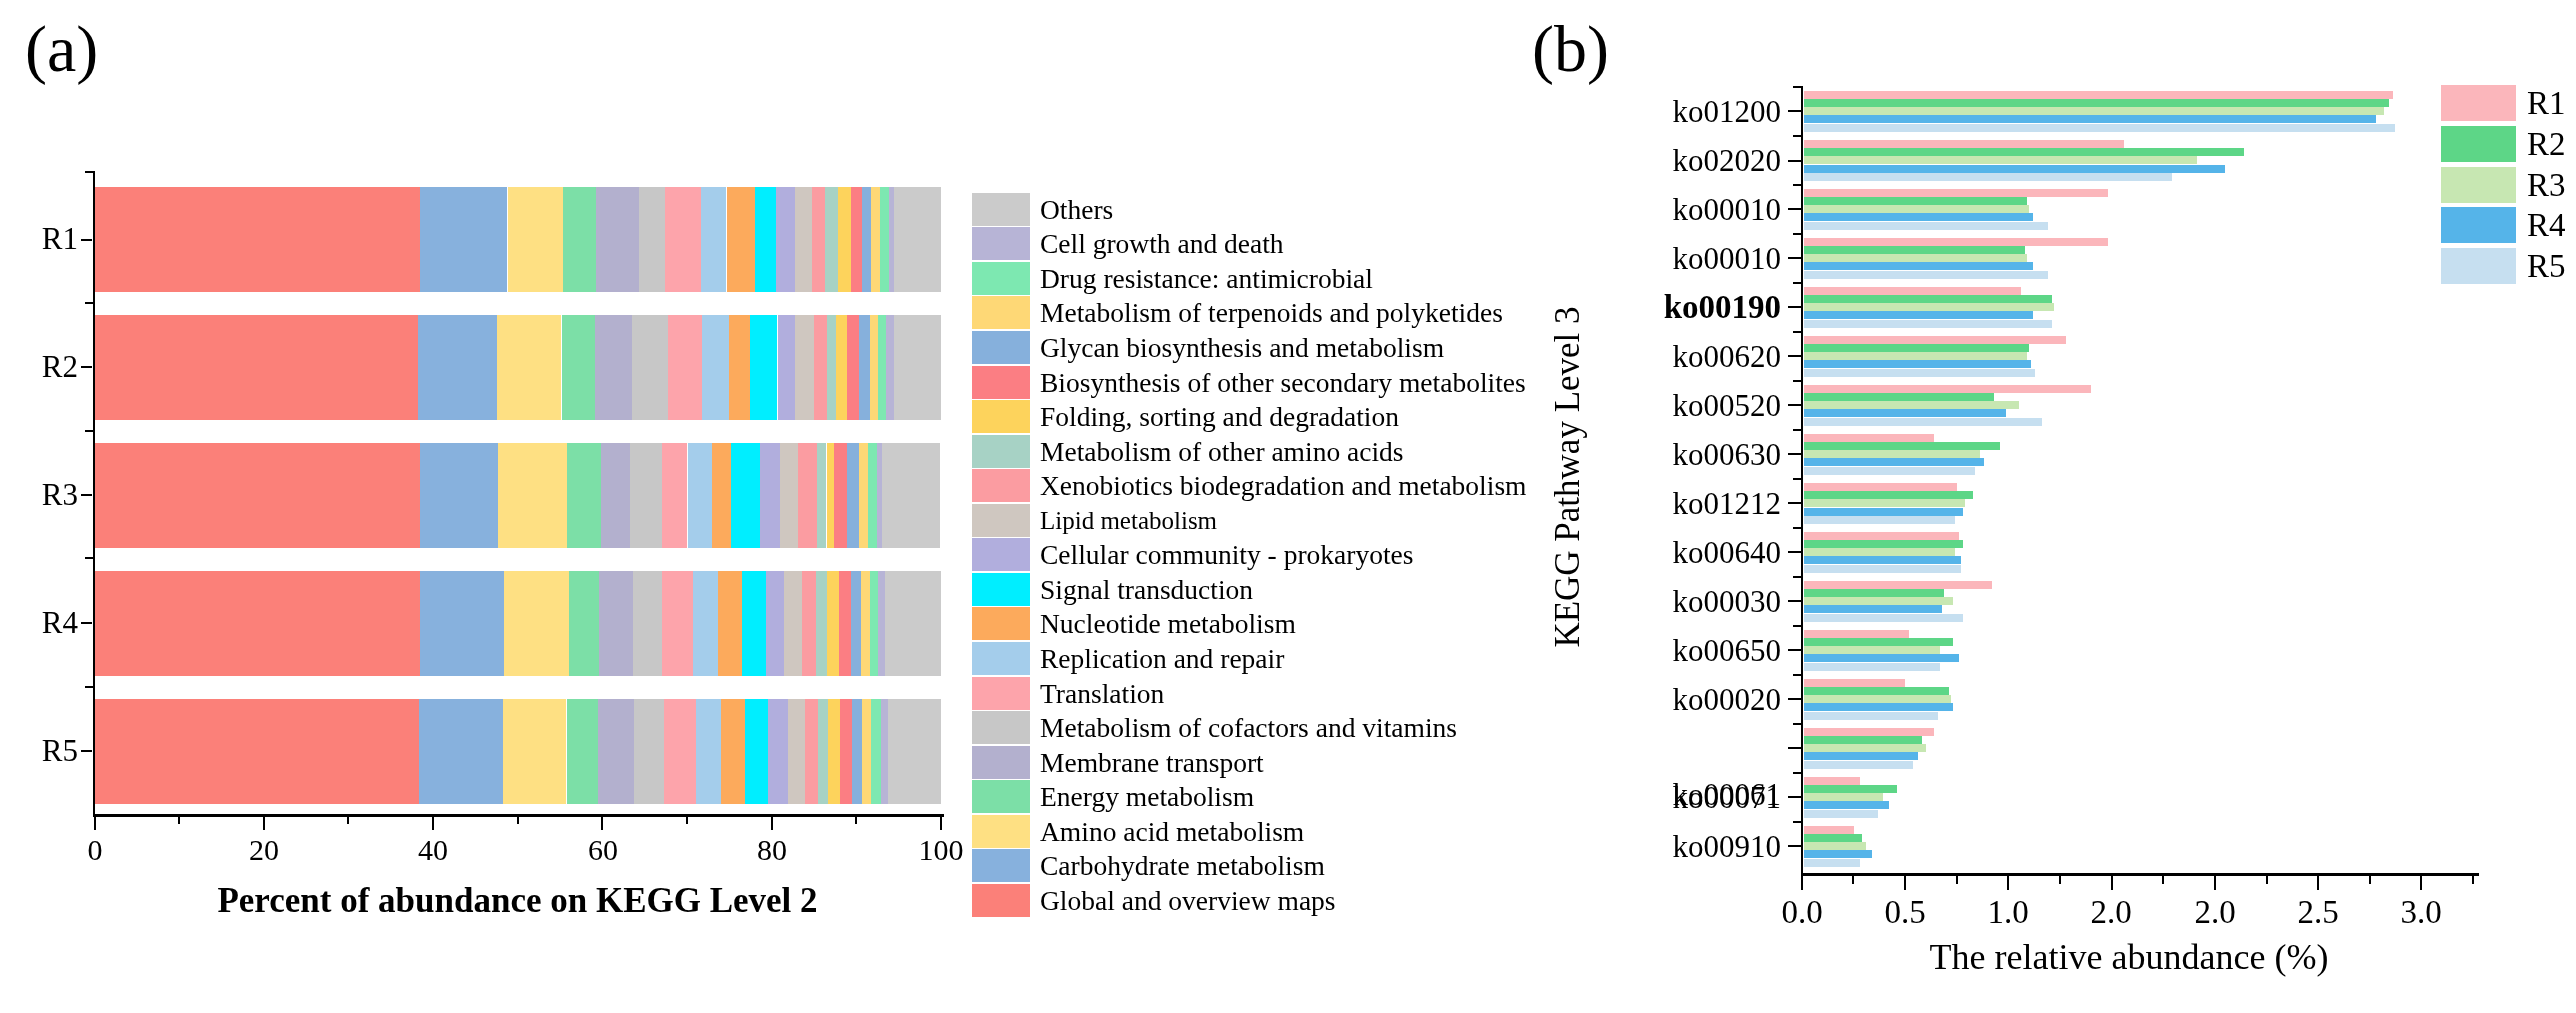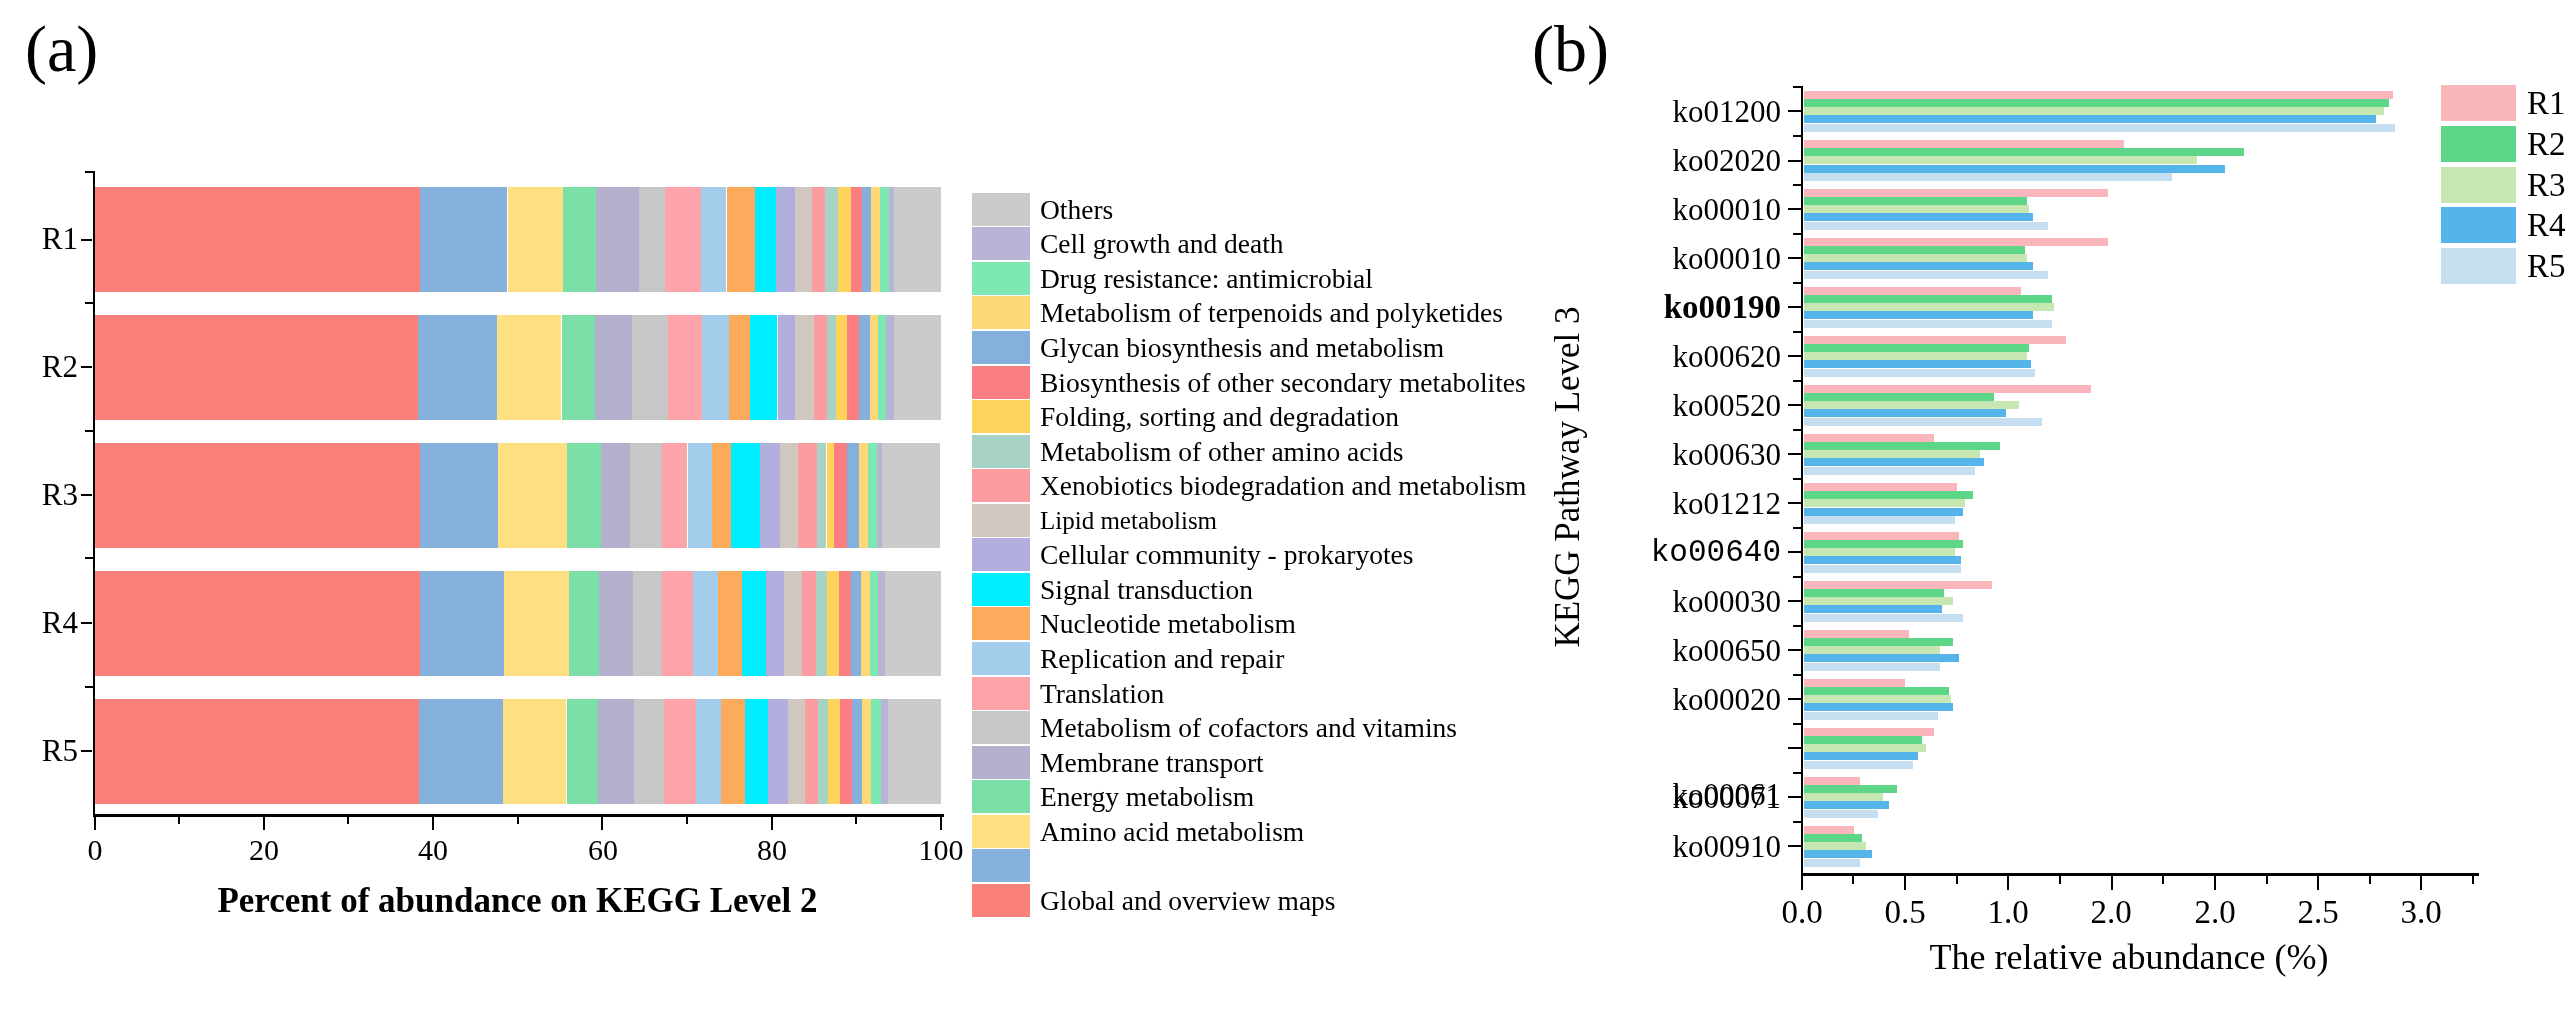--- a/index.html
+++ b/index.html
@@ -192,20 +192,21 @@
     <div style="position: absolute; left: 1040px; top: 677px; width: 470px; height: 33px; display: flex; align-items: center; font-size: 27.5px; white-space: nowrap;">Translation</div>
     <div style="position: absolute; left: 972px; top: 711px; width: 58px; height: 33px; background: rgb(199, 199, 199);"></div>
     <div style="position: absolute; left: 1040px; top: 711px; width: 470px; height: 33px; display: flex; align-items: center; font-size: 27.5px; white-space: nowrap;">Metabolism of cofactors and vitamins</div>
     <div style="position: absolute; left: 972px; top: 746px; width: 58px; height: 33px; background: rgb(179, 176, 206);"></div>
     <div style="position: absolute; left: 1040px; top: 746px; width: 470px; height: 33px; display: flex; align-items: center; font-size: 27.5px; white-space: nowrap;">Membrane transport</div>
     <div style="position: absolute; left: 972px; top: 780px; width: 58px; height: 33px; background: rgb(124, 223, 167);"></div>
     <div style="position: absolute; left: 1040px; top: 780px; width: 470px; height: 33px; display: flex; align-items: center; font-size: 27.5px; white-space: nowrap;">Energy metabolism</div>
     <div style="position: absolute; left: 972px; top: 815px; width: 58px; height: 33px; background: rgb(254, 224, 131);"></div>
     <div style="position: absolute; left: 1040px; top: 815px; width: 470px; height: 33px; display: flex; align-items: center; font-size: 27.5px; white-space: nowrap;">Amino acid metabolism</div>
     <div style="position: absolute; left: 972px; top: 849px; width: 58px; height: 33px; background: rgb(135, 177, 221);"></div>
+    <div style="position: absolute; left: 1040px; top: 849px; width: 470px; height: 33px; display: flex; align-items: center; font-size: 27.5px; white-space: nowrap;">Carbohydrate metabolism</div>
     <div style="position: absolute; left: 972px; top: 884px; width: 58px; height: 33px; background: rgb(251, 128, 121);"></div>
     <div style="position: absolute; left: 1040px; top: 884px; width: 470px; height: 33px; display: flex; align-items: center; font-size: 27.5px; white-space: nowrap;">Global and overview maps</div>
     <div style="position: absolute; left: 1801px; top: 86px; width: 1.9px; height: 789px; background: rgb(0, 0, 0);"></div>
     <div style="position: absolute; left: 1801px; top: 873px; width: 678px; height: 2.5px; background: rgb(0, 0, 0);"></div>
     <div style="position: absolute; left: 1804px; top: 91px; width: 589px; height: 7.5px; background: rgb(251, 182, 187);"></div>
     <div style="position: absolute; left: 1804px; top: 99px; width: 585px; height: 7.5px; background: rgb(93, 214, 135);"></div>
     <div style="position: absolute; left: 1804px; top: 107px; width: 580px; height: 7.5px; background: rgb(199, 231, 178);"></div>
     <div style="position: absolute; left: 1804px; top: 115px; width: 572px; height: 7.5px; background: rgb(85, 180, 233);"></div>
     <div style="position: absolute; left: 1804px; top: 124px; width: 591px; height: 7.5px; background: rgb(198, 223, 240);"></div>
     <div style="position: absolute; left: 1593px; top: 92px; width: 188px; height: 39px; display: flex; align-items: center; justify-content: flex-end; font-size: 31px;">ko01200</div>
@@ -273,21 +274,21 @@
     <div style="position: absolute; left: 1804px; top: 508px; width: 159px; height: 7.5px; background: rgb(85, 180, 233);"></div>
     <div style="position: absolute; left: 1804px; top: 516px; width: 151px; height: 7.5px; background: rgb(198, 223, 240);"></div>
     <div style="position: absolute; left: 1593px; top: 484px; width: 188px; height: 39px; display: flex; align-items: center; justify-content: flex-end; font-size: 31px;">ko01212</div>
     <div style="position: absolute; left: 1788px; top: 502px; width: 12.5px; height: 1.9px; background: rgb(0, 0, 0);"></div>
     <div style="position: absolute; left: 1793px; top: 478px; width: 8.1px; height: 1.9px; background: rgb(0, 0, 0);"></div>
     <div style="position: absolute; left: 1804px; top: 532px; width: 155px; height: 7.5px; background: rgb(251, 182, 187);"></div>
     <div style="position: absolute; left: 1804px; top: 540px; width: 159px; height: 7.5px; background: rgb(93, 214, 135);"></div>
     <div style="position: absolute; left: 1804px; top: 548px; width: 151px; height: 7.5px; background: rgb(199, 231, 178);"></div>
     <div style="position: absolute; left: 1804px; top: 556px; width: 157px; height: 7.5px; background: rgb(85, 180, 233);"></div>
     <div style="position: absolute; left: 1804px; top: 565px; width: 157px; height: 7.5px; background: rgb(198, 223, 240);"></div>
-    <div style="position: absolute; left: 1593px; top: 533px; width: 188px; height: 39px; display: flex; align-items: center; justify-content: flex-end; font-size: 31px; font-family: Liberation Mono, monospace;">ko00640</div>
+    <div style="position: absolute; left: 1593px; top: 533px; width: 188px; height: 39px; display: flex; align-items: center; justify-content: flex-end; font-size: 31px;">ko00640</div>
     <div style="position: absolute; left: 1788px; top: 551px; width: 12.5px; height: 1.9px; background: rgb(0, 0, 0);"></div>
     <div style="position: absolute; left: 1793px; top: 527px; width: 8.1px; height: 1.9px; background: rgb(0, 0, 0);"></div>
     <div style="position: absolute; left: 1804px; top: 581px; width: 188px; height: 7.5px; background: rgb(251, 182, 187);"></div>
     <div style="position: absolute; left: 1804px; top: 589px; width: 140px; height: 7.5px; background: rgb(93, 214, 135);"></div>
     <div style="position: absolute; left: 1804px; top: 597px; width: 149px; height: 7.5px; background: rgb(199, 231, 178);"></div>
     <div style="position: absolute; left: 1804px; top: 605px; width: 138px; height: 7.5px; background: rgb(85, 180, 233);"></div>
     <div style="position: absolute; left: 1804px; top: 614px; width: 159px; height: 7.5px; background: rgb(198, 223, 240);"></div>
     <div style="position: absolute; left: 1593px; top: 582px; width: 188px; height: 39px; display: flex; align-items: center; justify-content: flex-end; font-size: 31px;">ko00030</div>
     <div style="position: absolute; left: 1788px; top: 600px; width: 12.5px; height: 1.9px; background: rgb(0, 0, 0);"></div>
     <div style="position: absolute; left: 1793px; top: 576px; width: 8.1px; height: 1.9px; background: rgb(0, 0, 0);"></div>

